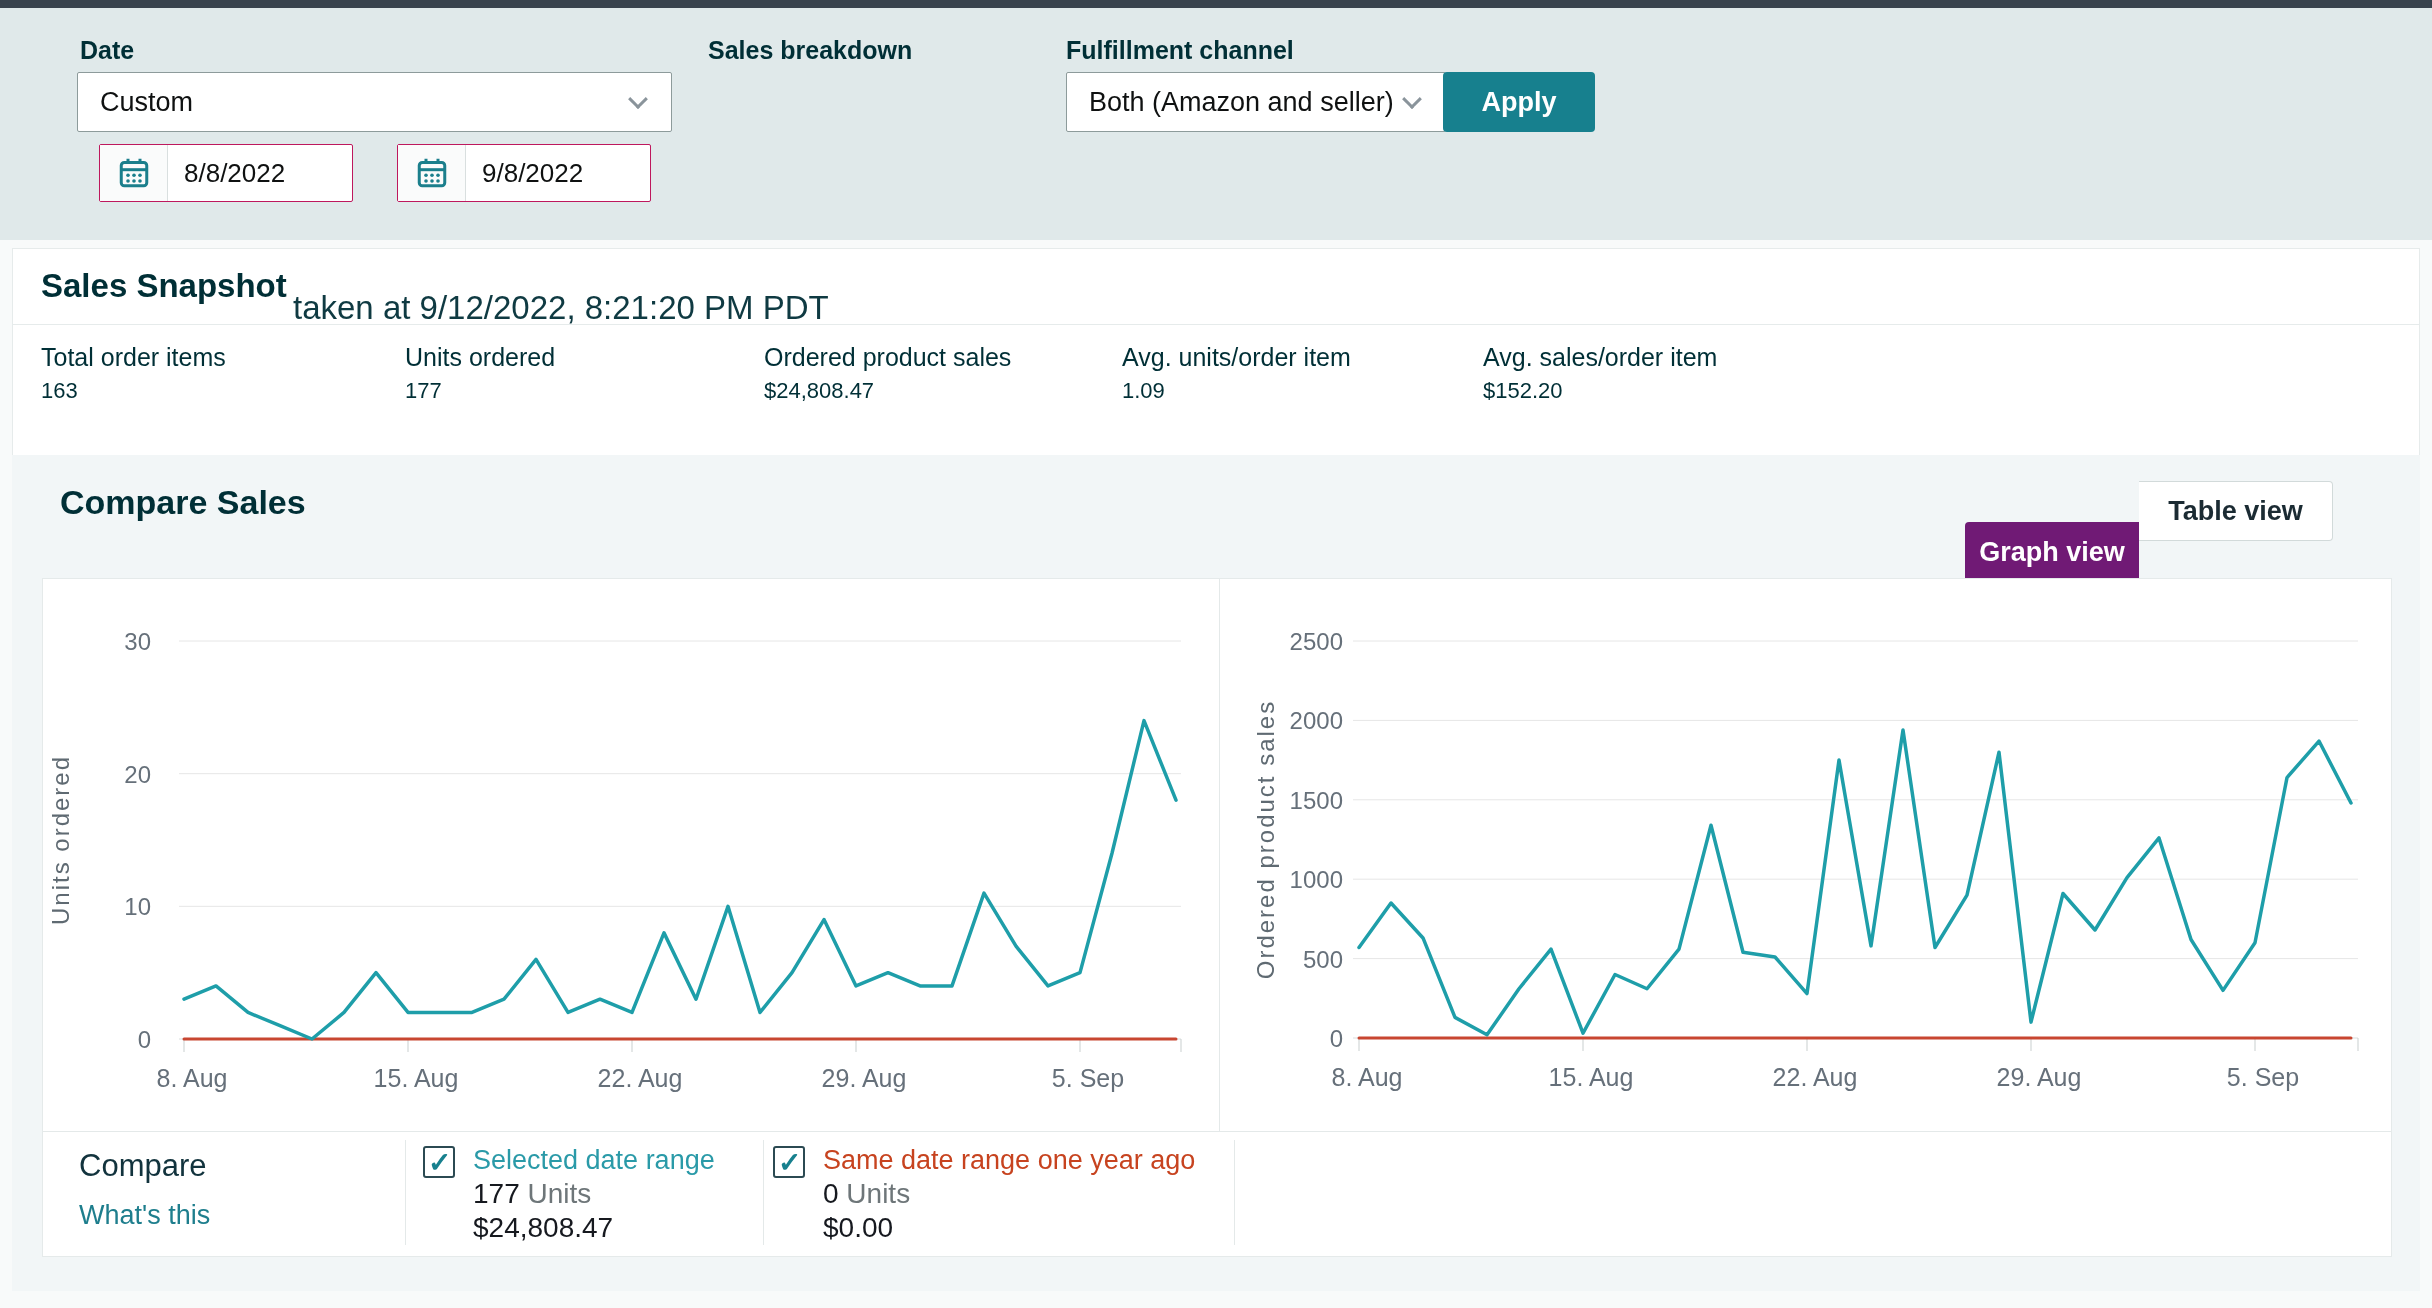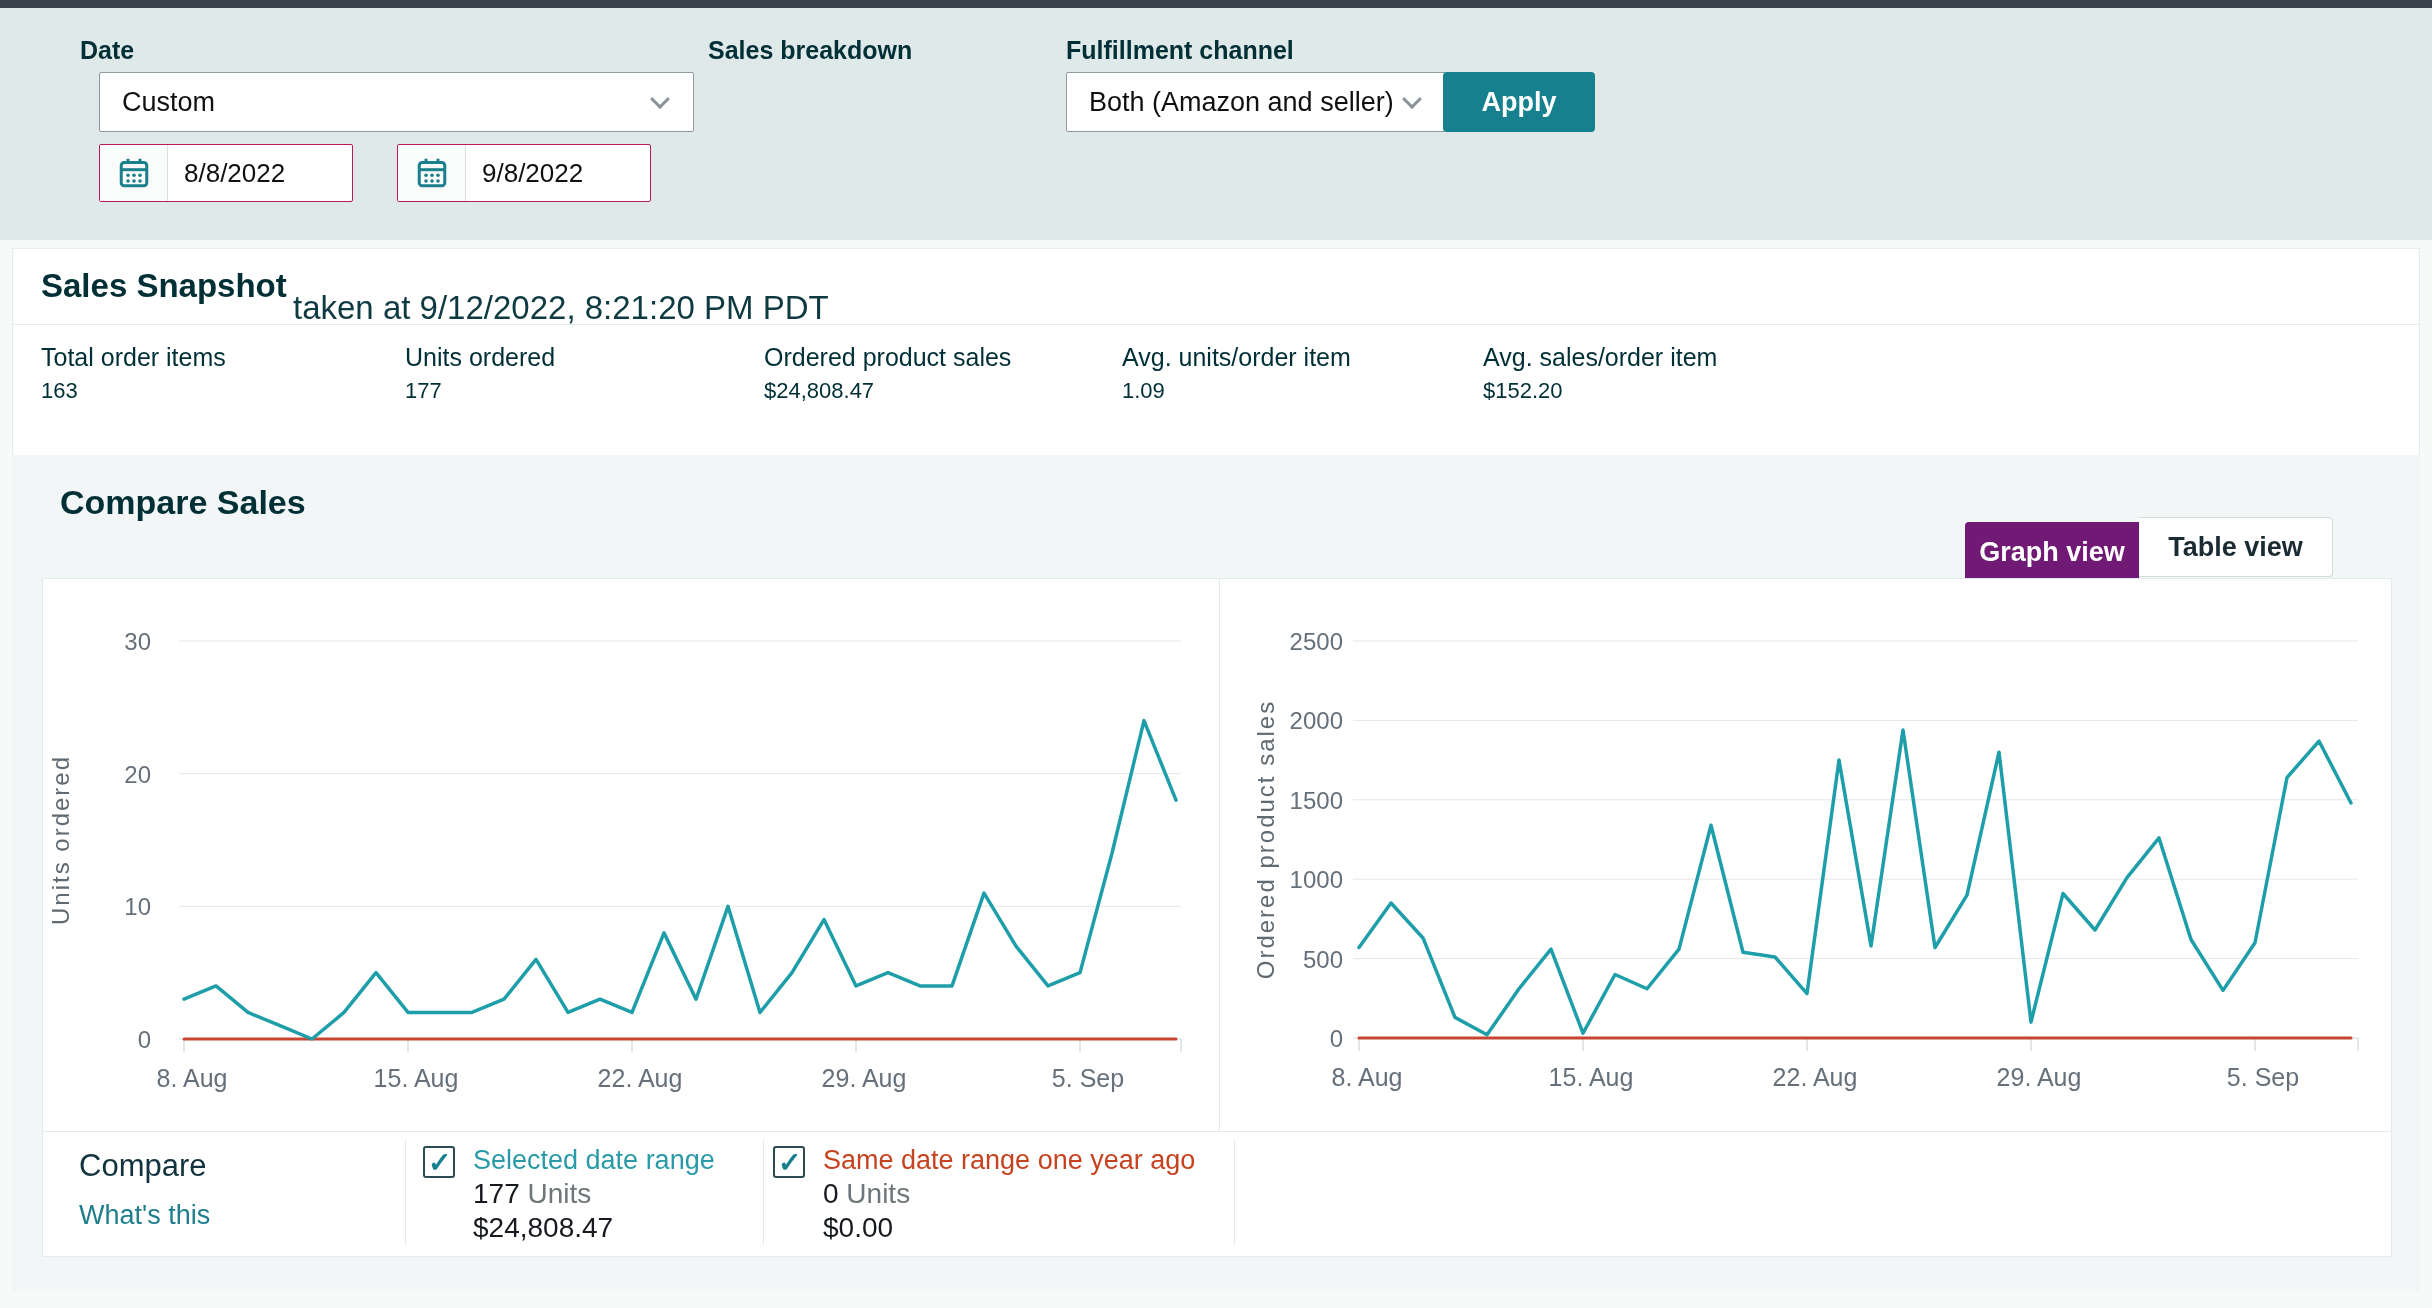--- a/index.html
+++ b/index.html
@@ -18,21 +18,21 @@
   .f-label { position:absolute; top:28px; font-size:25px; font-weight:bold; color:#002f36; }
   .lbl-date { left:80px; }
   .lbl-breakdown { left:708px; }
   .lbl-channel { left:1066px; }
   .control {
     position:absolute; top:64px; height:60px; background:#fff;
     border:1px solid #8d9b9b; border-radius:2px;
     font-size:27px; color:#0f1111; display:flex; align-items:center;
     padding-left:22px; cursor:pointer;
   }
-  .ctl-date { left:77px; width:595px;margin-left:22px; }
+  .ctl-date { left:77px; width:595px; }
   .ctl-breakdown { left:708px; width:322px; }
   .ctl-channel { left:1066px; width:380px; }
   .chevron {
     position:absolute; right:26px; top:50%; width:14px; height:14px;
     border-right:3px solid #8a949b; border-bottom:3px solid #8a949b;
     transform:translateY(-70%) rotate(45deg);
   }
   .apply-btn {
     position:absolute; left:1443px; top:64px; width:152px; height:60px;
     background:#17808e; color:#fff; font-size:27px; font-weight:bold;
@@ -61,21 +61,21 @@
   .metric .m-value { font-size:22px; font-weight:normal; color:#002f36; margin-top:6px; }
 
   
   .section { position:absolute; left:12px; top:455px; width:2408px; height:836px; background:#f2f6f7; }
   .cs-title { position:absolute; left:48px; top:28px; font-size:34px; font-weight:bold; color:#002f36; }
   .view-toggle { position:absolute; left:1953px; top:26px; height:60px; display:flex; }
   .vt-btn { height:60px; font-size:27px; font-weight:bold; display:flex; align-items:center;
     justify-content:center; cursor:pointer; }
   .vt-graph { width:174px; background:#701a75; color:#fff; border-radius:4px 0 0 4px;margin-top:41px; }
   .vt-table { width:194px; background:#fff; color:#1b2b33; border:1px solid #d2dada;
-    border-left:none; border-radius:0 4px 4px 0;margin-top:36px; }
+    border-left:none; border-radius:0 4px 4px 0; }
 
   .panel { position:absolute; left:30px; top:123px; width:2350px;
     background:#fff; border:1px solid #e5eaea; }
   .charts { display:flex; height:552px; }
   .chart { height:552px; }
   .chart-left  { width:1176px; }
   .chart-right { width:1172px; border-left:1px solid #e4e9e9; }
   .chart svg { display:block; }
 
   .compare-row { position:relative; height:125px; border-top:1px solid #e4e9e9; background:#fff; }

